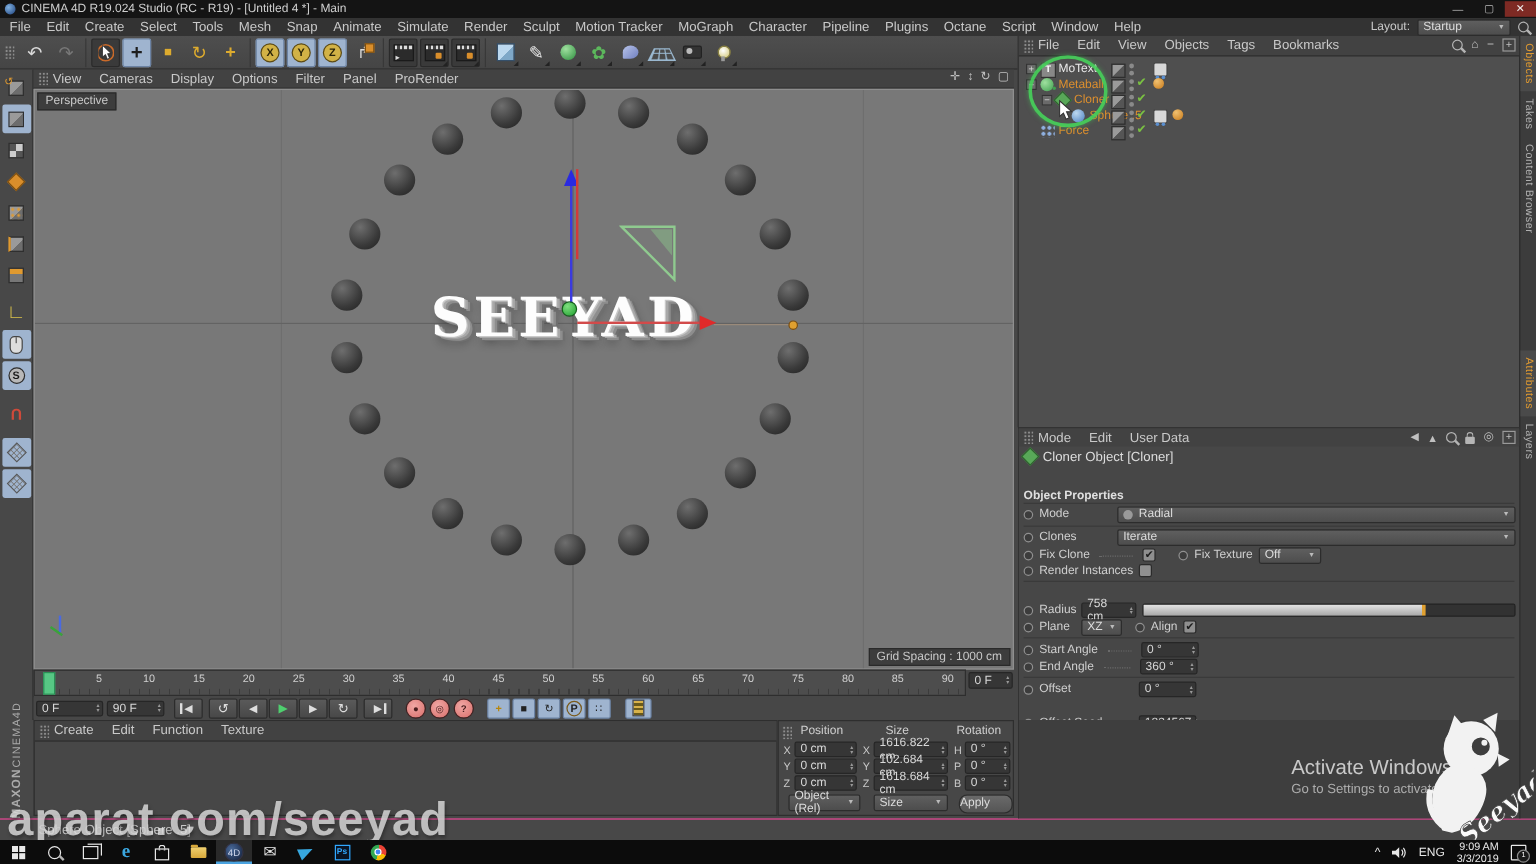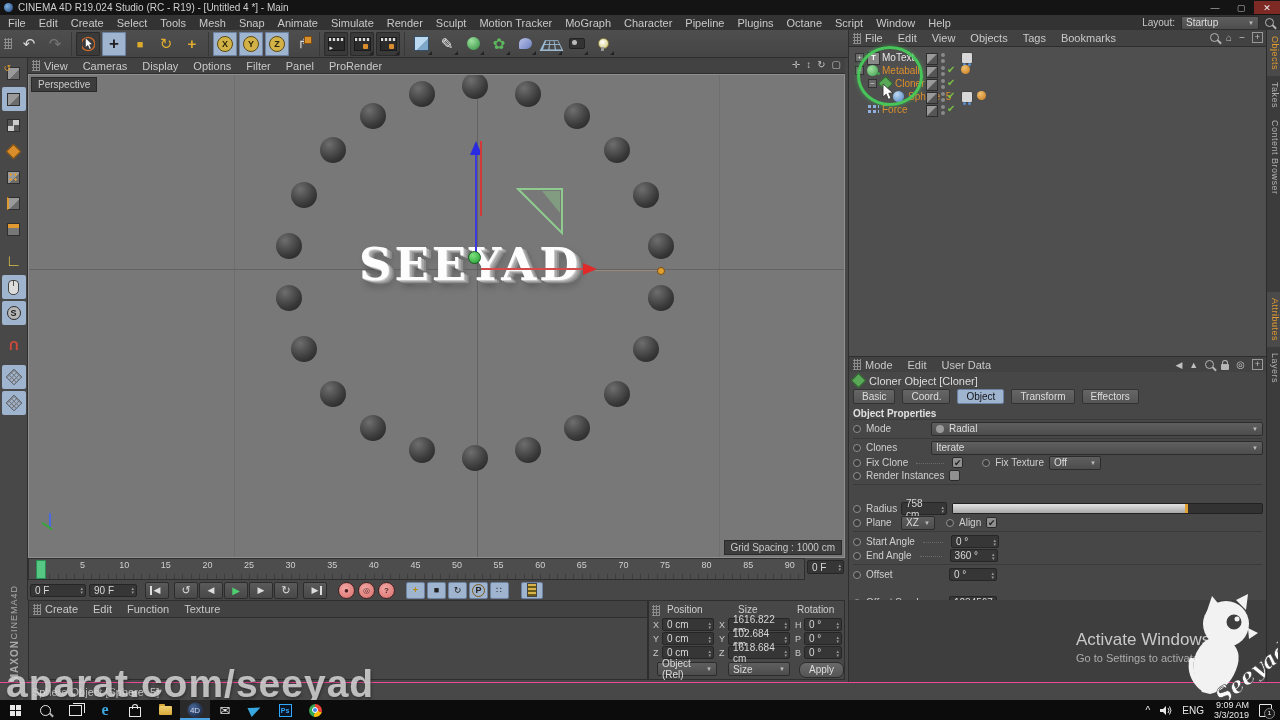--- a/index.html
+++ b/index.html
@@ -542,21 +542,21 @@
       <span>0 °</span>
       <span class="spin"></span>
     </span>
 
   <span class="ddn" style="position:absolute;left:8px;top:61px;width:60px">
       <span>Object (Rel)</span>
     </span>
   <span class="ddn" style="position:absolute;left:79px;top:61px;width:62px">
       <span>Size</span>
     </span>
-  <span style="position:absolute;left:150px;top:61px;width:43px;height:14px;background:linear-gradient(#6a6a6a,#555);border:1px solid #2c2c2c;border-radius:7px;color:#ddd;font-size:10px;text-align:center;line-height:14px">Apply</span>
+  <span style="position:absolute;left:150px;top:61px;width:43px;height:14px;background:linear-gradient(#6a6a6a,#555);border:1px solid #2c2c2c;border-radius:7px;color:#ddd;font-size:10px;line-height:14px">Apply</span>
 </div>
 
 <div class="abs" id="statusbar">
   <span>Sphere Object [Sphere .5]</span>
 </div>
 
 <div class="abs" id="om">
   <div id="om-menu">
     <span class="handle"></span>
     <div class="menu-row">
@@ -642,27 +642,20 @@
       <span class="mag"></span>
       <span class="lockicon"></span>
       <span>◎</span>
       <span style="border:1px solid #999;width:9px;height:9px;line-height:8px;text-align:center;font-size:9px">+</span>
     </div>
   </div>
   <div class="attr-row" style="top:17px">
     <span class="oi-cloner" style="width:9px;height:9px;display:inline-block;background:#58a858;transform:rotate(45deg);border:1px solid #2f5f2f"></span>
     <span style="font-size:11px;color:#ddd">Cloner Object [Cloner]</span>
   </div>
-  <div class="attr-row" style="top:33px">
-      <span class="atab">Basic</span>
-      <span class="atab">Coord.</span>
-      <span class="atab aactive">Object</span>
-      <span class="atab">Transform</span>
-      <span class="atab">Effectors</span>
-    </div>
   <div class="attr-row" style="top:50px;font-weight:bold;color:#e0e0e0">
       <span>Object Properties</span>
     </div>
   <div class="sectline" style="top:62px"></div>
 
   <div class="attr-row" style="top:65px">
     <span class="adot"></span>
     <span style="width:60px">Mode</span>
     <span class="ddn" style="flex:1">
         <span style="display:flex;gap:5px;align-items:center">

